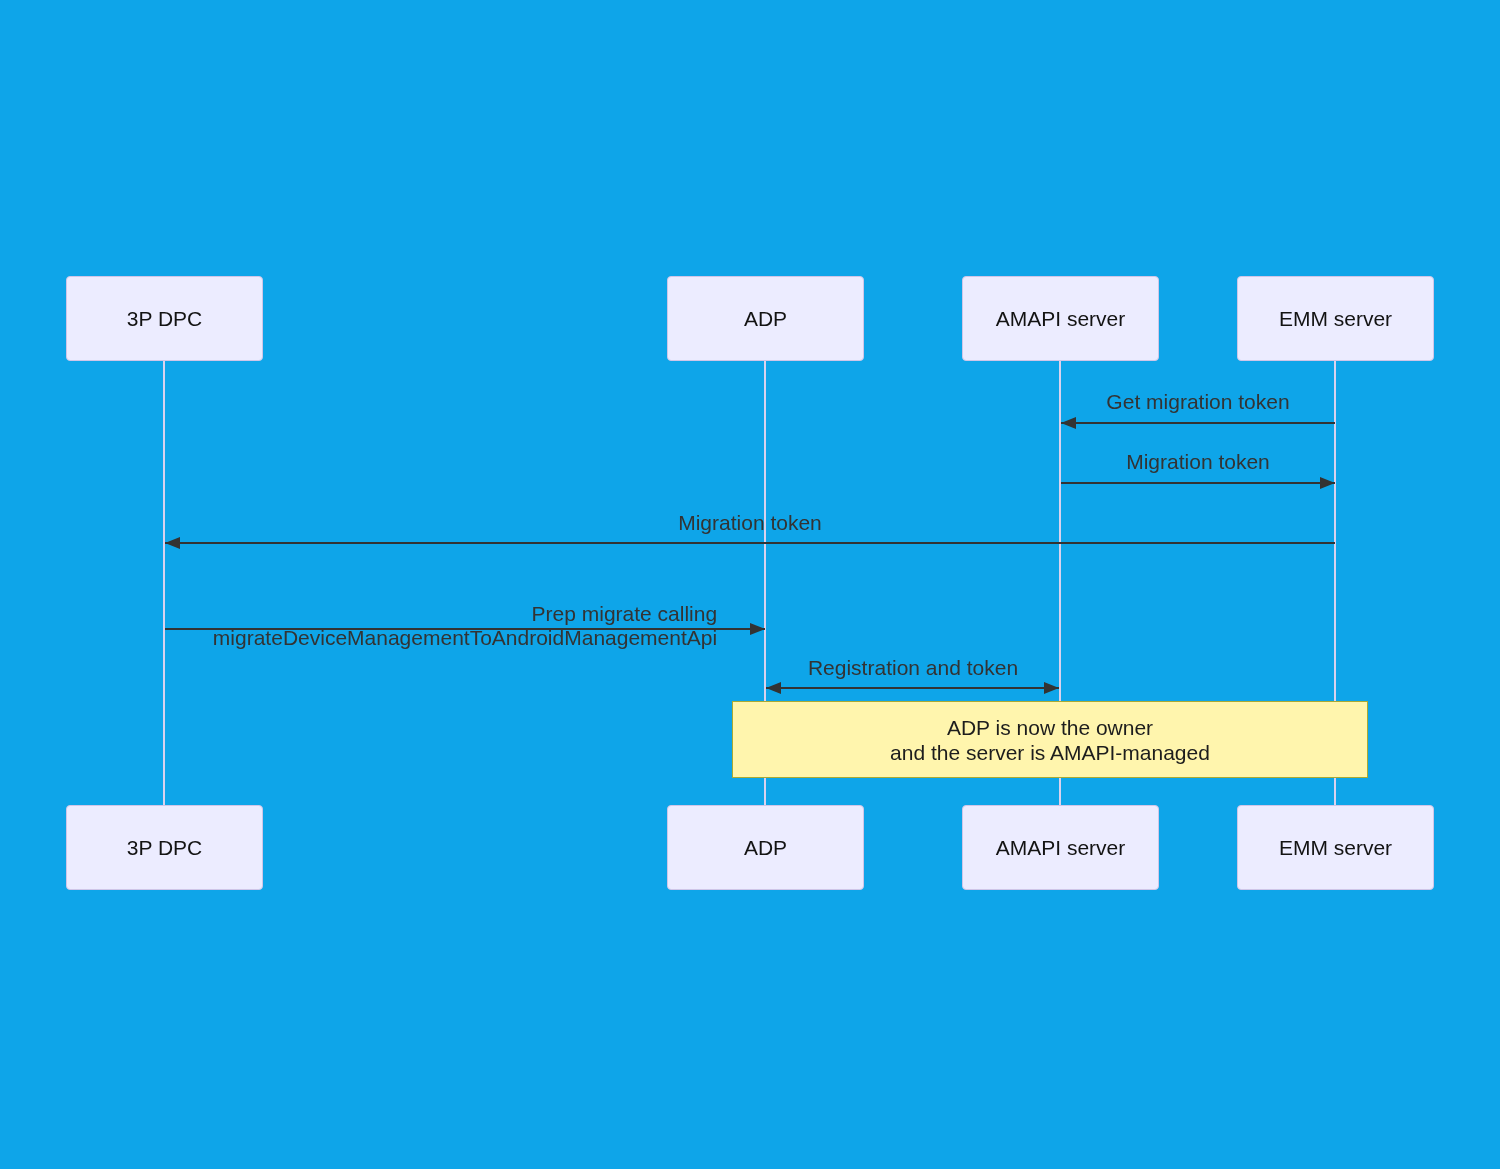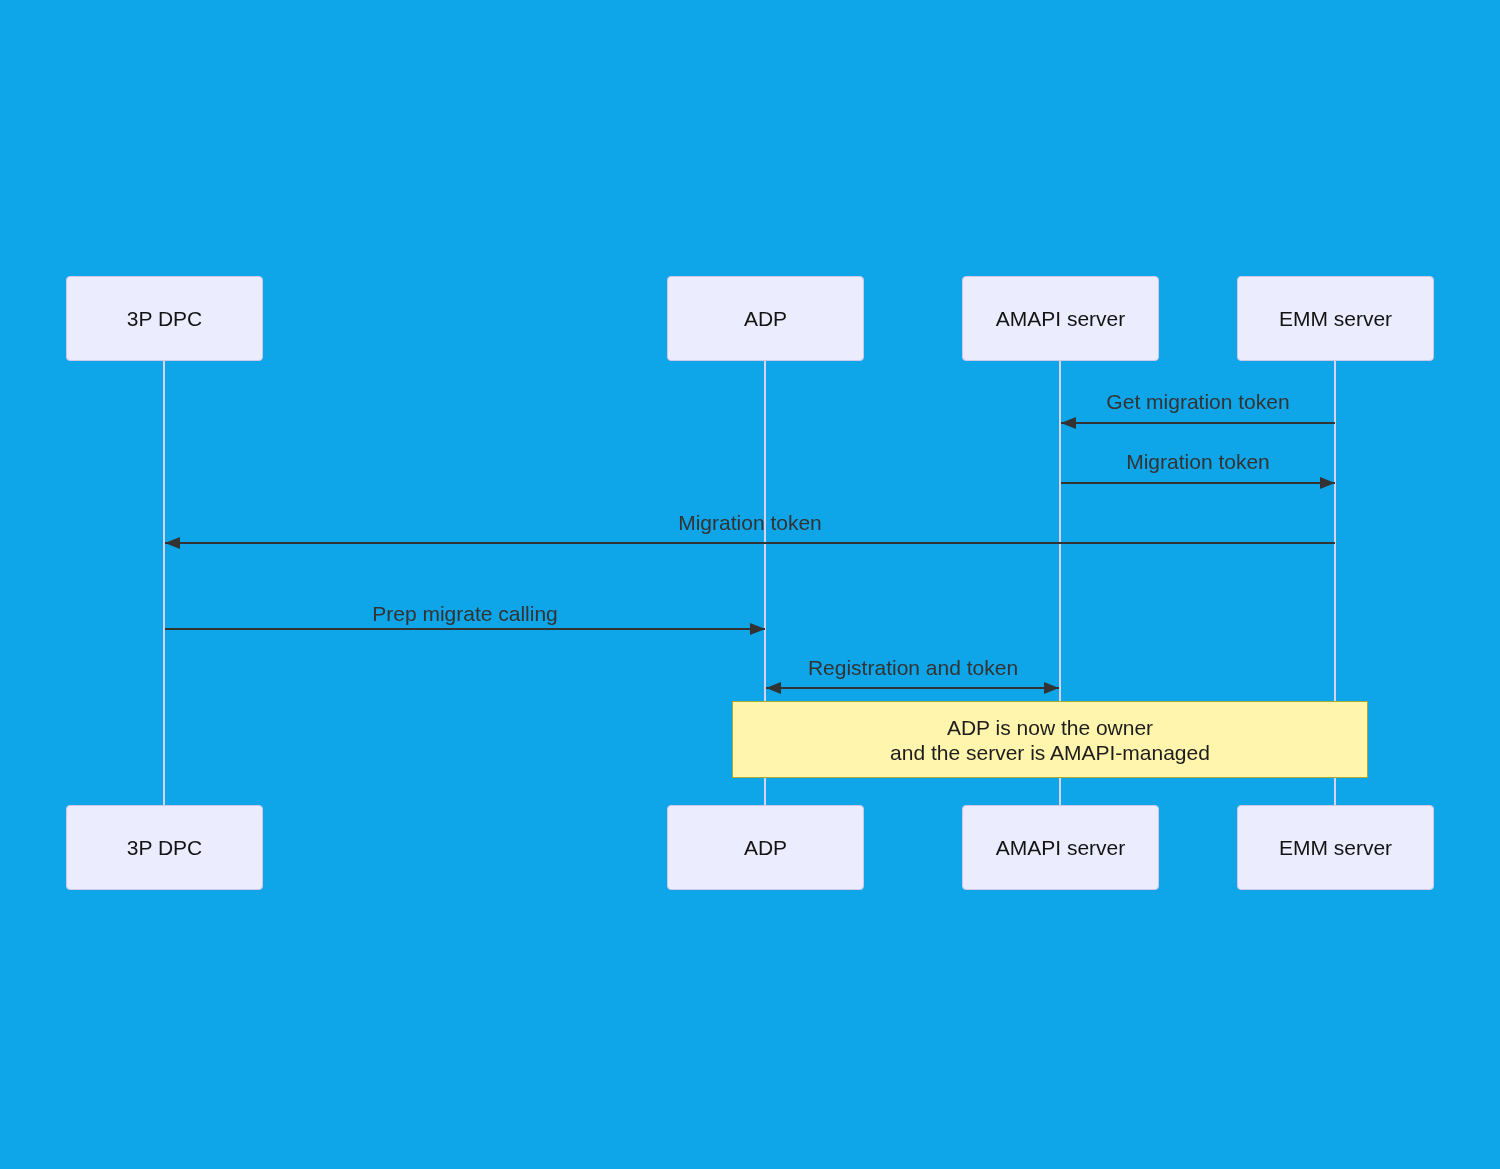--- a/index.html
+++ b/index.html
@@ -104,20 +104,21 @@
   <div class="msg-label" style="left:1198px; top:450px;">Migration token</div>
   <div class="msg-line" style="left:1061px; top:482px; width:274px;"></div>
   <div class="arr right" style="left:1320px; top:477px;"></div>
 
   <div class="msg-label" style="left:750px; top:511px;">Migration token</div>
   <div class="msg-line" style="left:165px; top:542px; width:1170px;"></div>
   <div class="arr left" style="left:165px; top:537px;"></div>
 
   <div class="msg-label" style="left:465px; top:572px;margin-top:30px;">
     <div>Prep migrate calling</div>
+    <div>migrateDeviceManagementToAndroidManagementApi</div>
   </div>
   <div class="msg-line" style="left:165px; top:628px; width:600px;"></div>
   <div class="arr right" style="left:750px; top:623px;"></div>
 
   <div class="msg-label" style="left:913px; top:656px;">Registration and token</div>
   <div class="msg-line" style="left:766px; top:687px; width:293px;"></div>
   <div class="arr left" style="left:766px; top:682px;"></div>
   <div class="arr right" style="left:1044px; top:682px;"></div>
 
   <div class="note">

